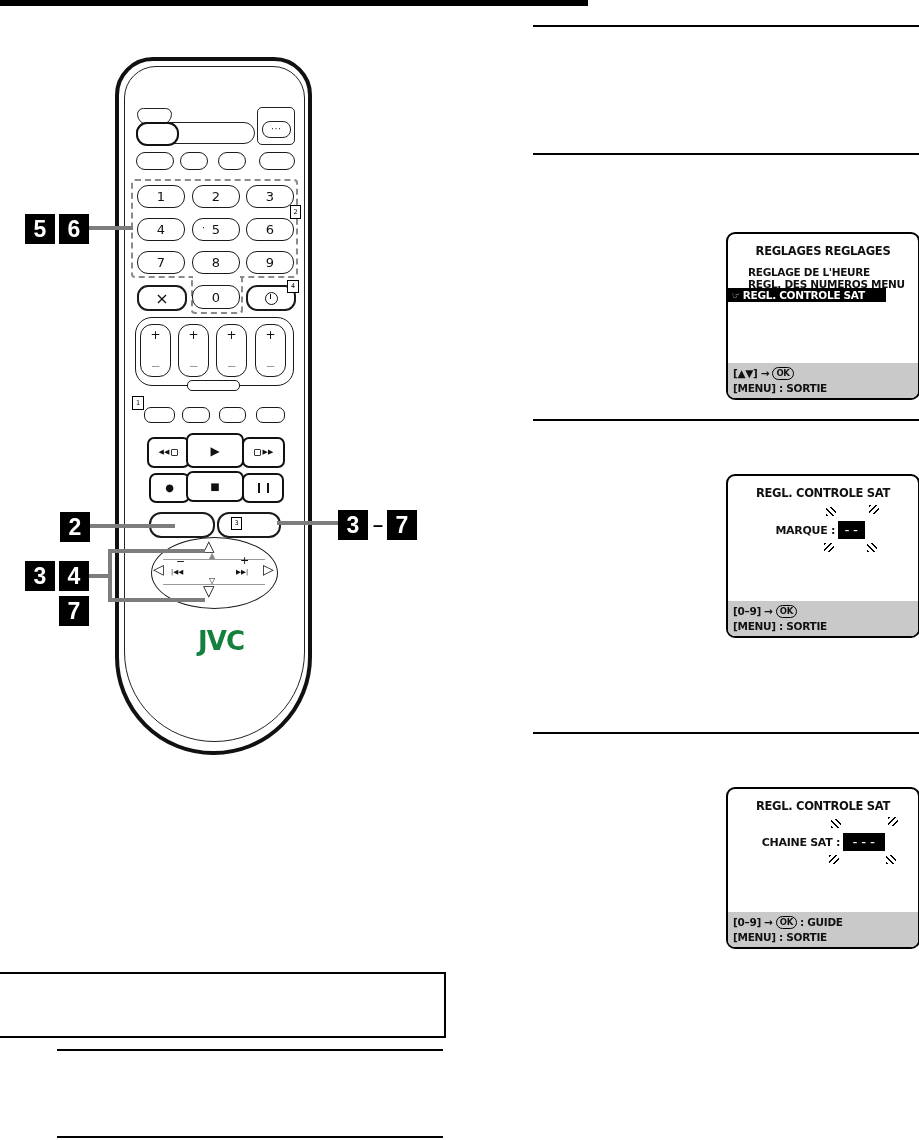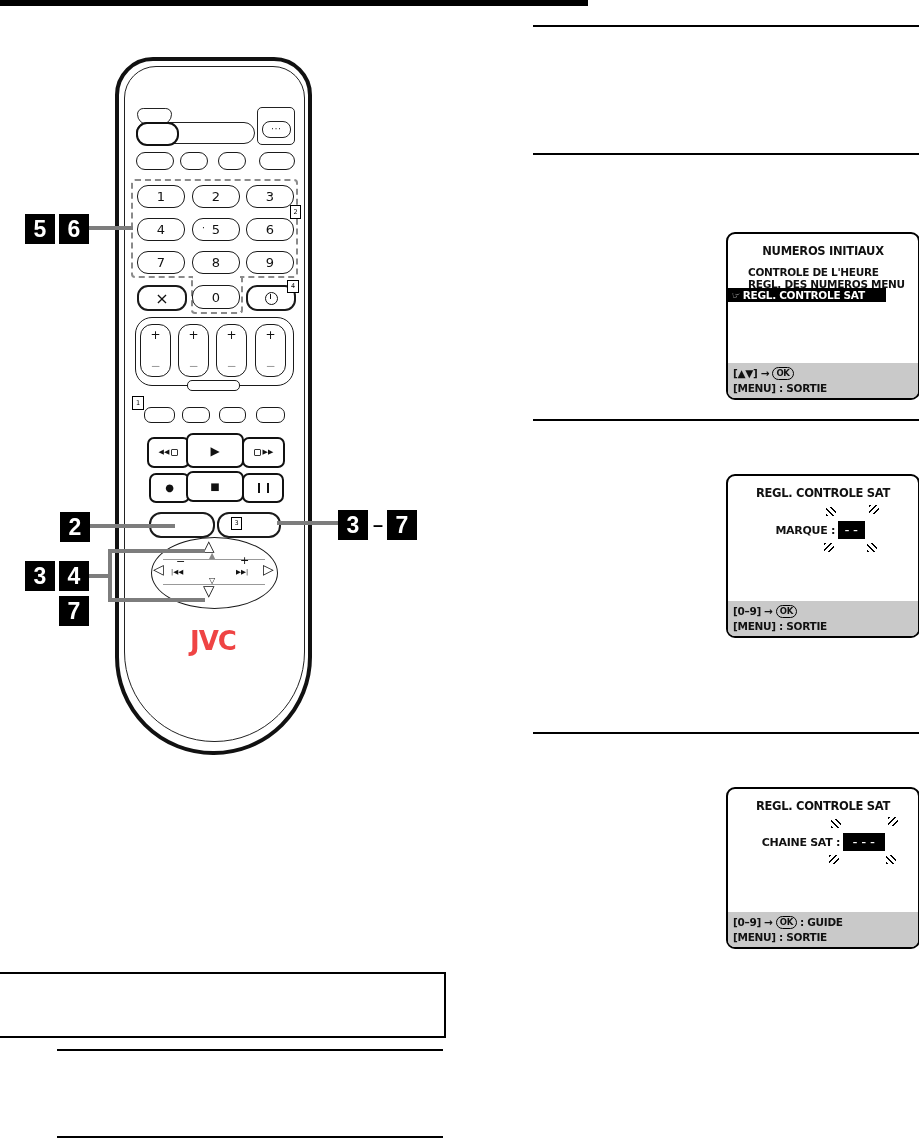--- a/index.html
+++ b/index.html
@@ -202,22 +202,22 @@
   <span class="abs glyph" style="left:209px;top:552px;font-size:8px;color:#888;">▲</span>
   <span class="abs glyph" style="left:209px;top:577px;font-size:8px;">▽</span>
   <span class="abs glyph" style="left:203px;top:584px;font-size:15px;">▽</span>
   <span class="abs glyph" style="left:153px;top:562px;font-size:14px;">◁</span>
   <span class="abs glyph" style="left:263px;top:562px;font-size:14px;">▷</span>
   <span class="abs glyph" style="left:176px;top:556px;font-size:11px;">−</span>
   <span class="abs glyph" style="left:171px;top:569px;font-size:6.5px;">|◀◀</span>
   <span class="abs glyph" style="left:240px;top:555px;font-size:11px;">+</span>
   <span class="abs glyph" style="left:236px;top:569px;font-size:6.5px;">▶▶|</span>
 
-  <div class="abs" style="left:182px;top:626px;width:62px;text-align:center;font-family:'DejaVu Sans',sans-serif;
-              font-weight:bold;font-size:26px;letter-spacing:-1px;color:#ef4444;">JVC</div>
+  <div class="abs" style="left:182px;top:626px;width:62px;text-align:right;font-family:'DejaVu Sans',sans-serif;
+              font-weight:bold;font-size:26px;letter-spacing:-1px;color:#15803d;">JVC</div>
 
   <div class="cline" style="left:89px;top:226px;width:44px;height:4px;"></div>
   <div class="callout" style="left:25px;top:214px;">
       <span>5</span>
     </div>
   <div class="callout" style="left:59px;top:214px;">
       <span>6</span>
     </div>
 
   <div class="cline" style="left:90px;top:524px;width:85px;height:4px;"></div>
@@ -248,22 +248,22 @@
   <div class="callout" style="left:387px;top:510px;">
       <span>7</span>
     </div>
 
   <div class="hr" style="left:533px;top:25px;width:386px;"></div>
   <div class="hr" style="left:533px;top:153px;width:386px;"></div>
   <div class="hr" style="left:533px;top:419px;width:386px;"></div>
   <div class="hr" style="left:533px;top:732px;width:386px;"></div>
 
   <div class="screen" style="top:232px;height:164px;">
-    <div class="stitle">NUMEROS INITIAUX</div>
-    <div class="sitem" style="top:32px;">CONTROLE DE L'HEURE</div>
+    <div class="stitle">REGLAGES REGLAGES</div>
+    <div class="sitem" style="top:32px;">REGLAGE DE L'HEURE</div>
     <div class="sitem" style="top:43.5px;">REGL. DES NUMEROS MENU</div>
     <div class="shilite">
       <span class="shand">☞</span>
       <span>REGL. CONTROLE SAT</span>
     </div>
     <div class="sfooter">
       <div>
         <span>[▲▼] →</span><span class="okcap">OK</span><span></span>
       </div>
       <div>[MENU] : SORTIE</div>

